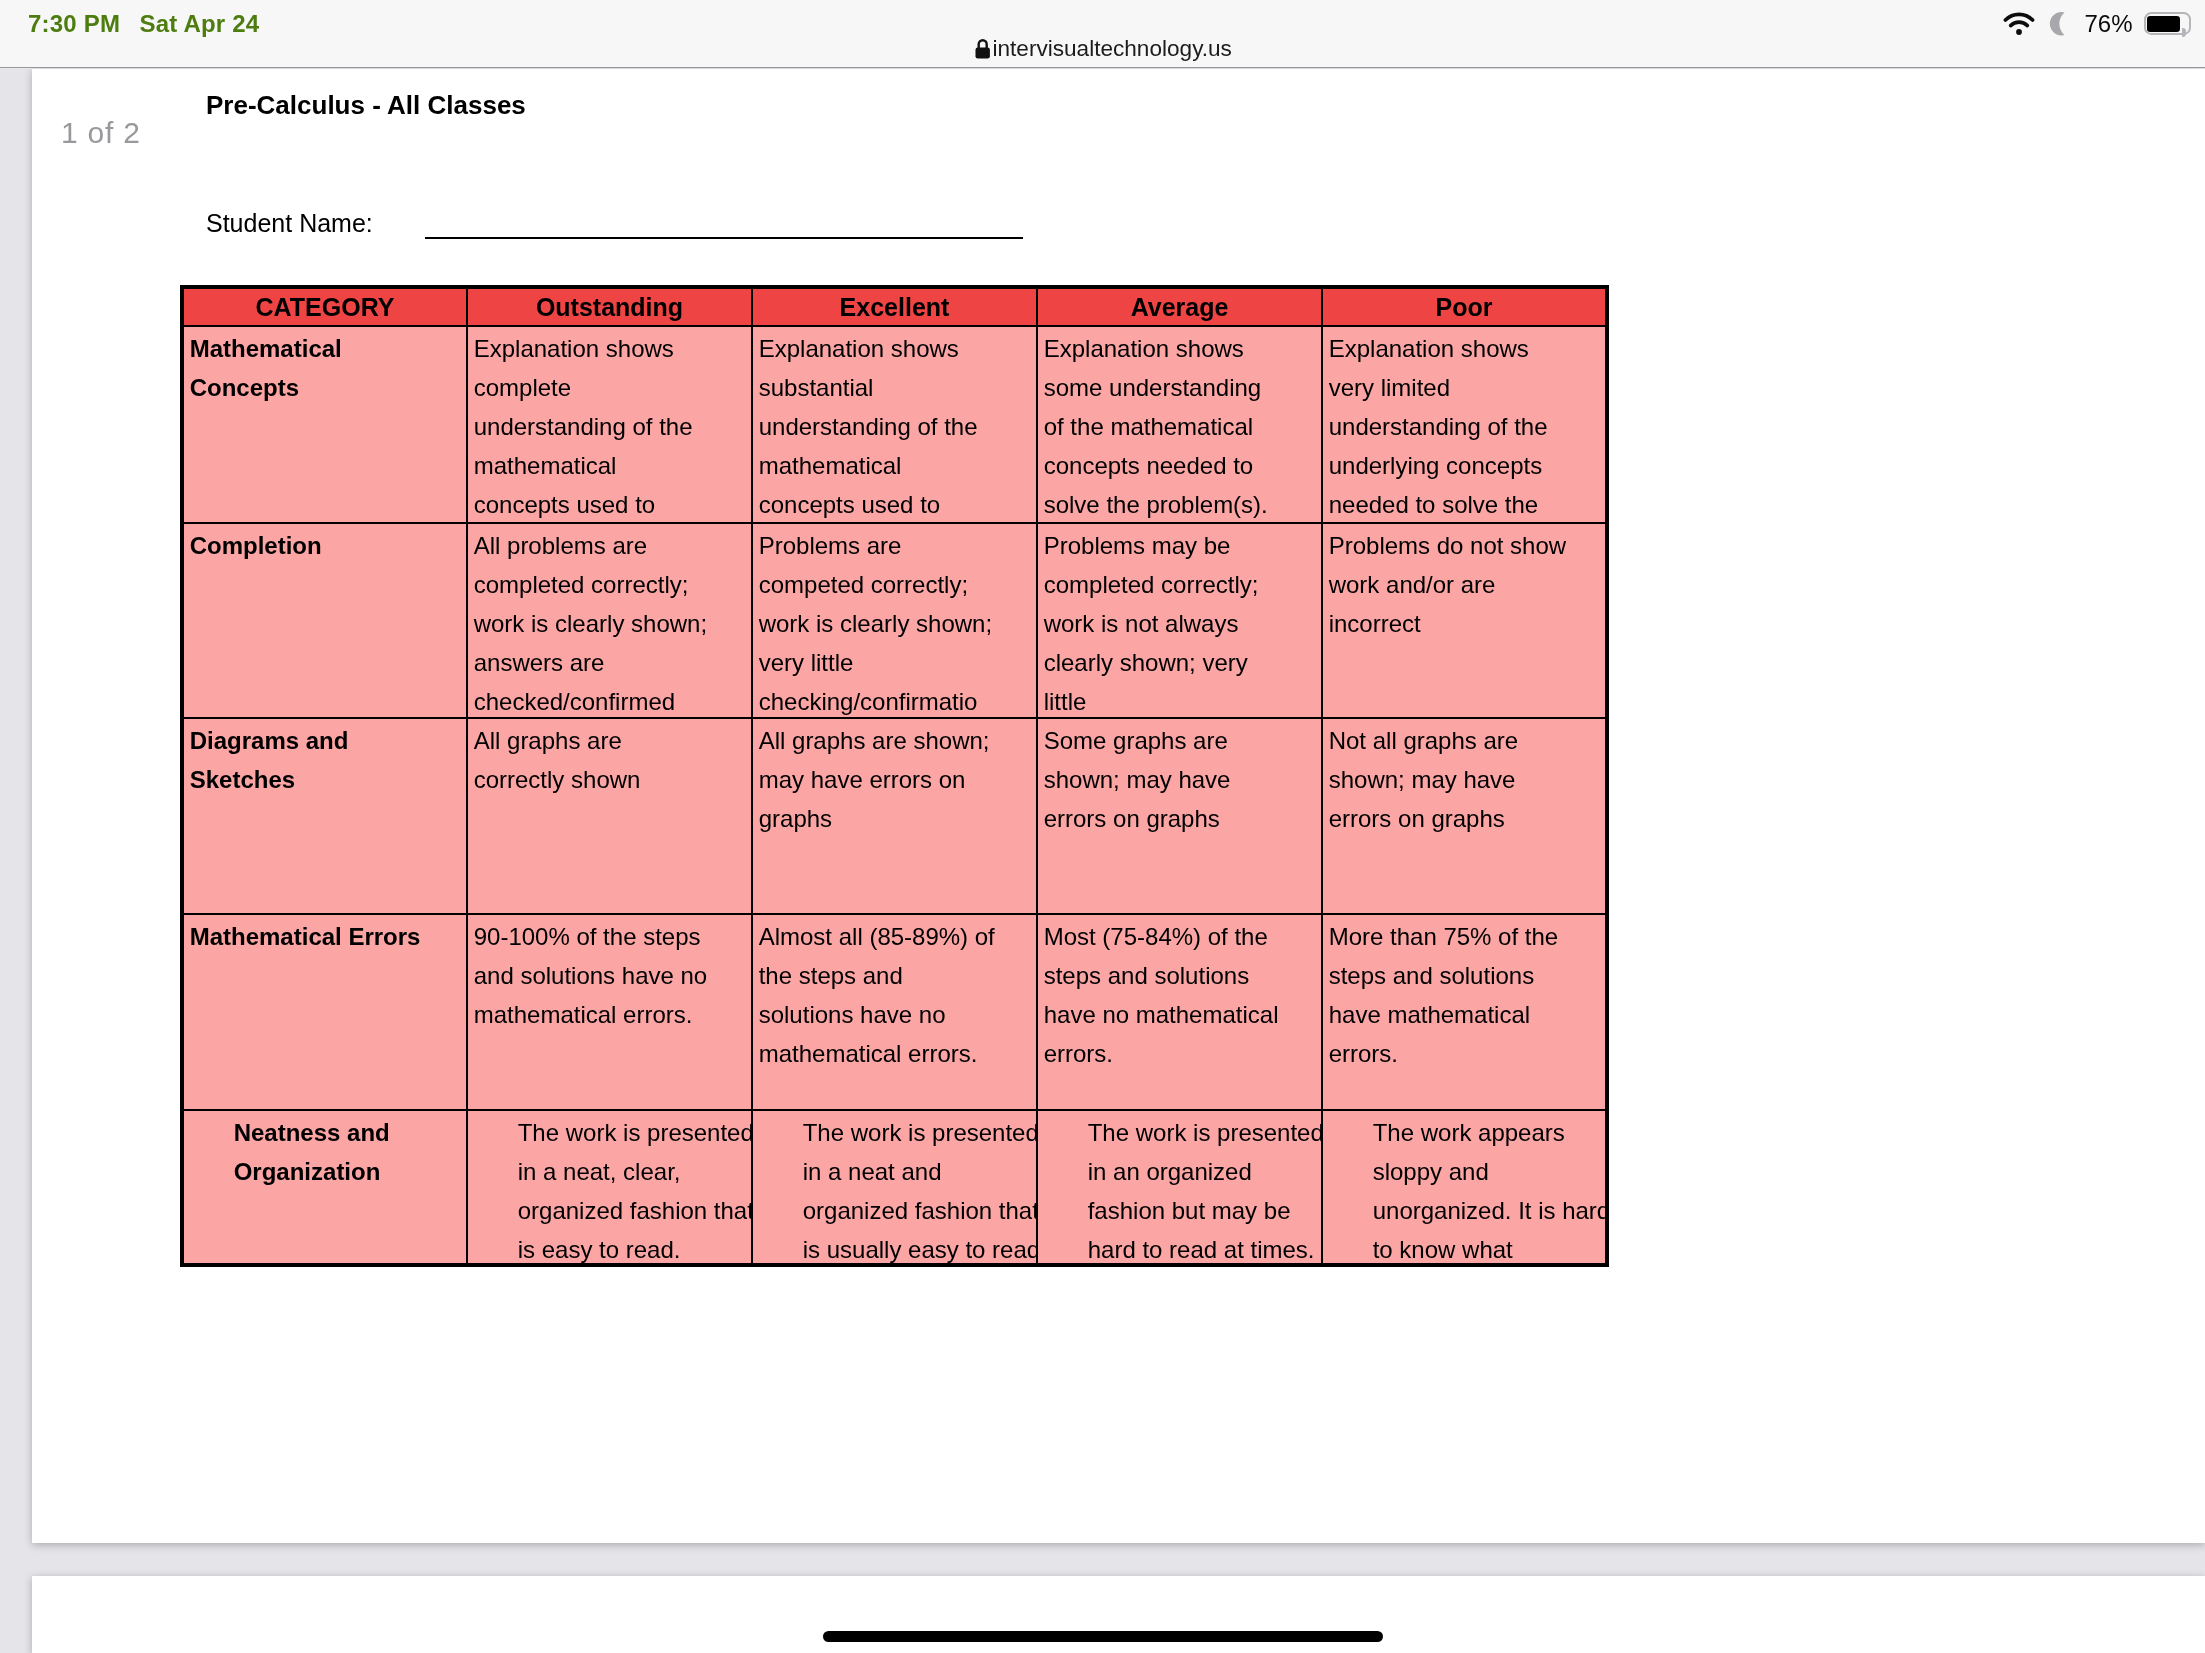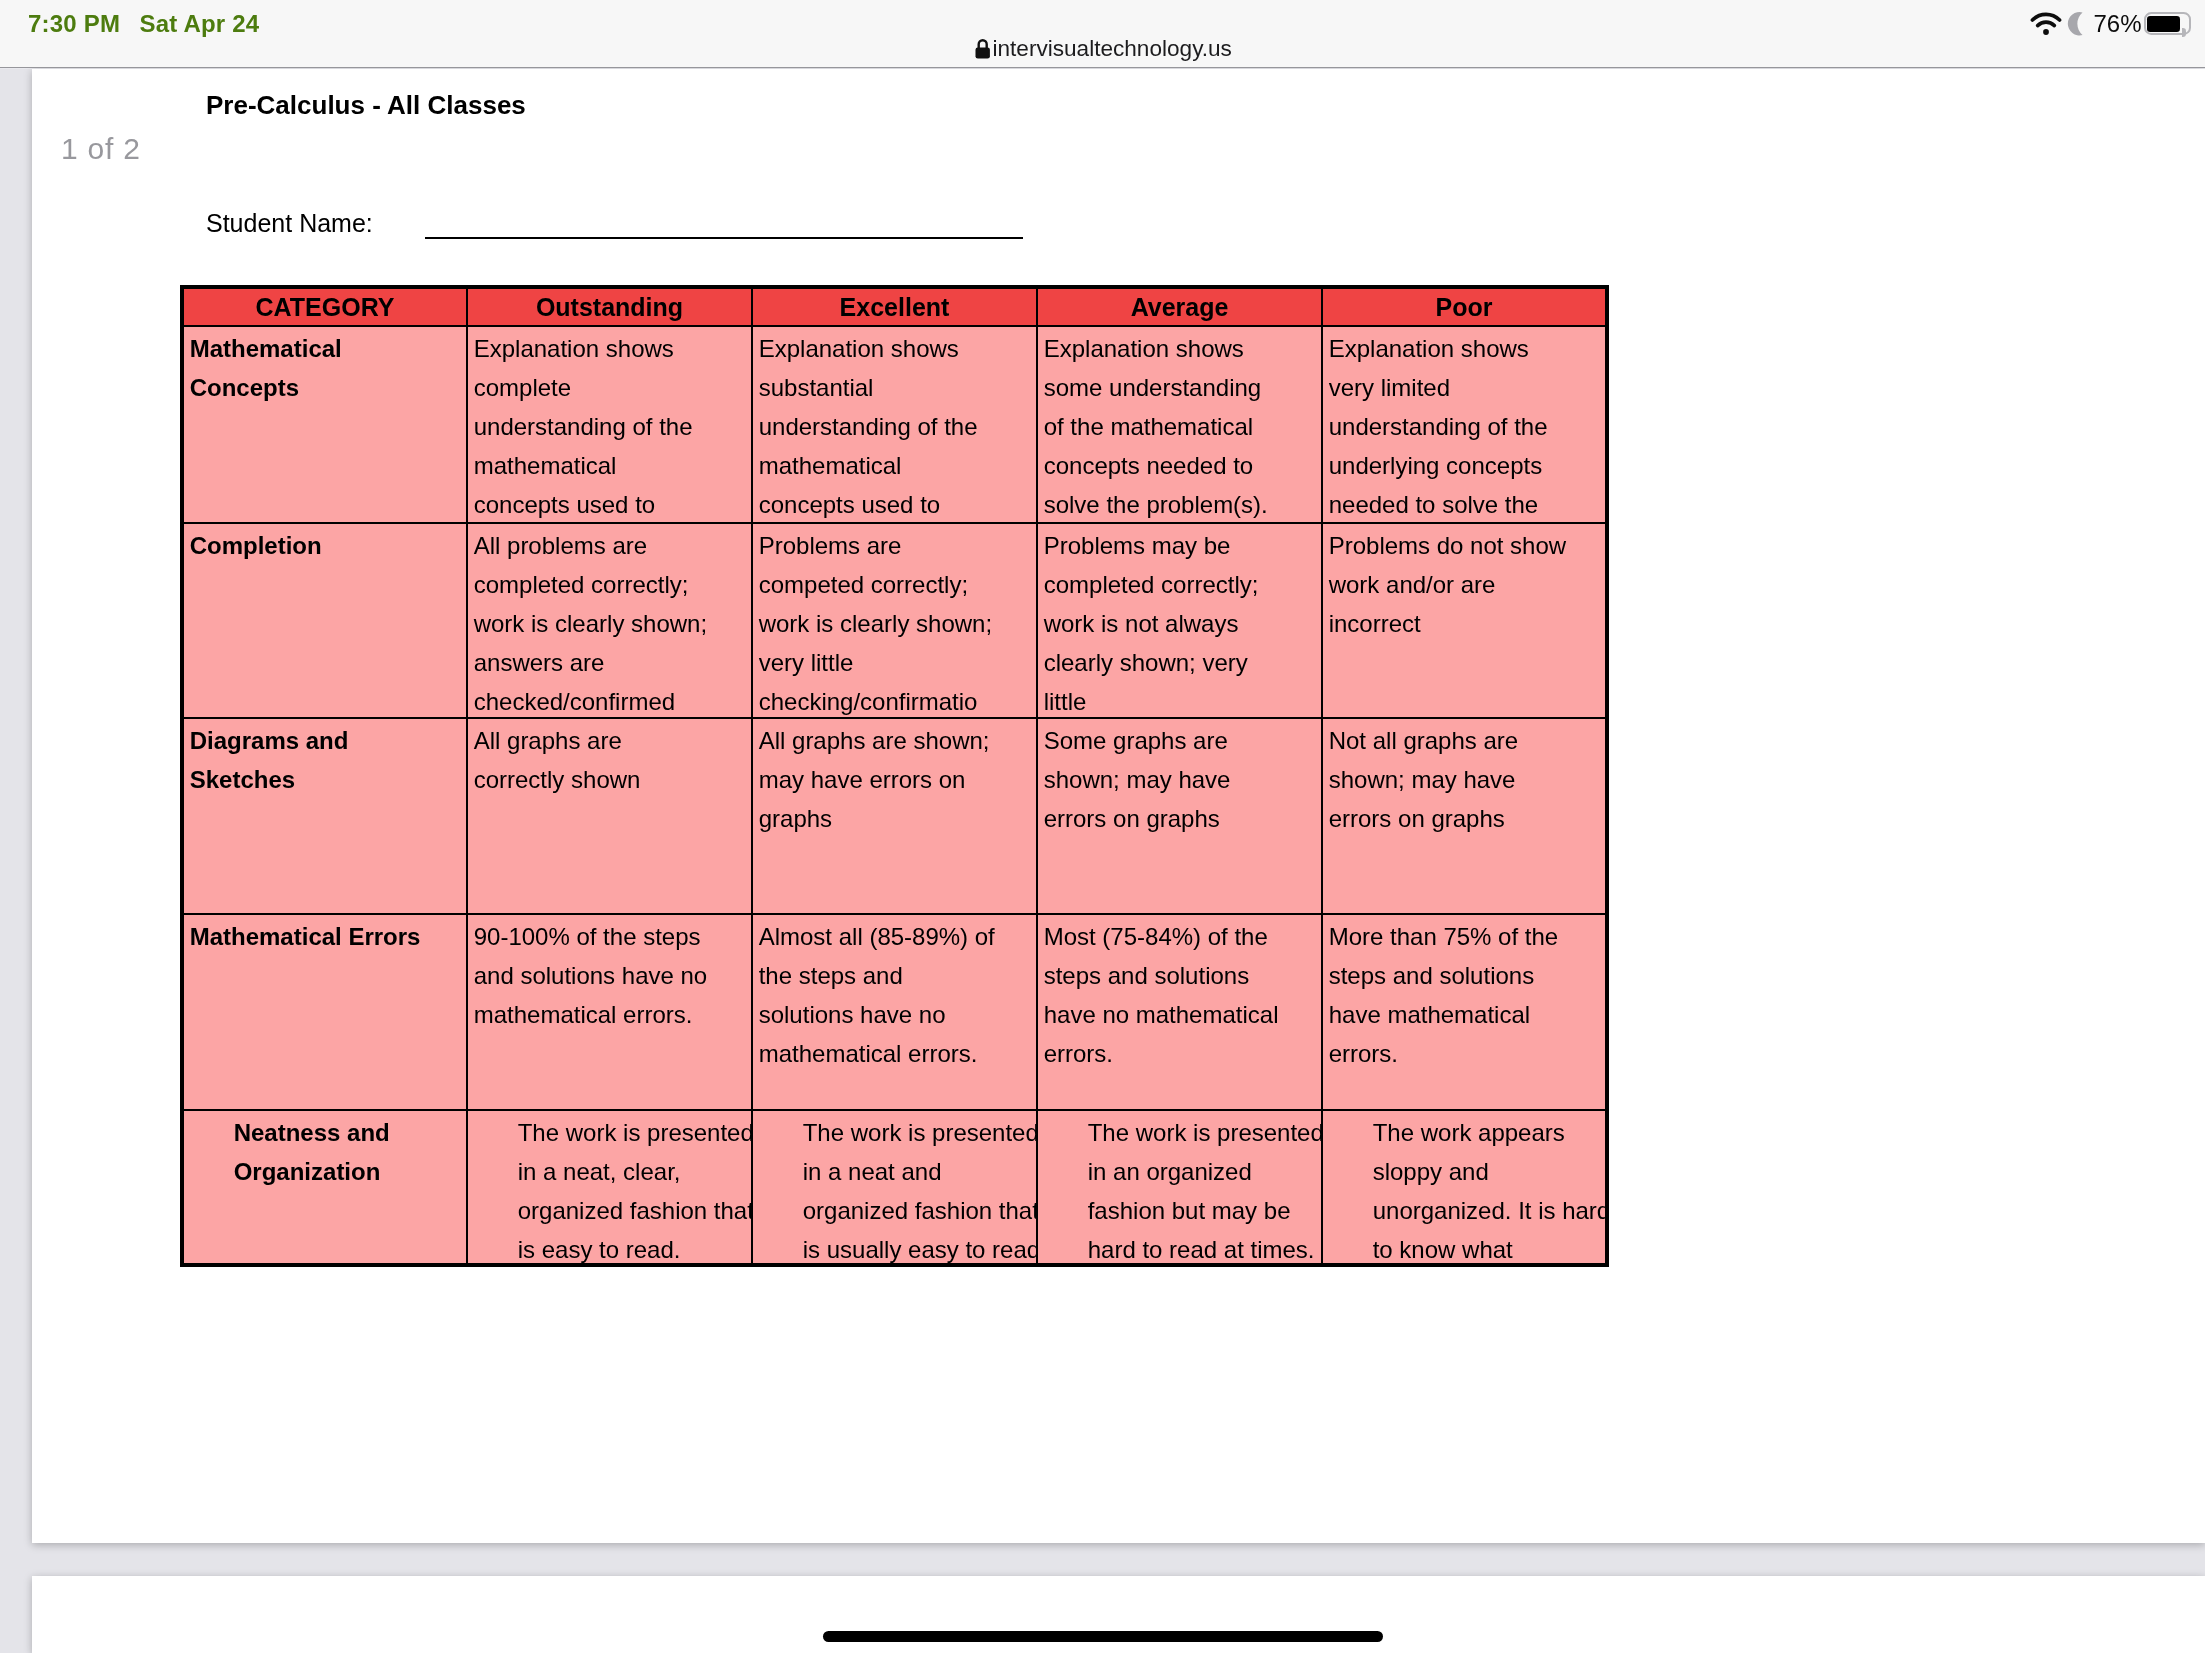--- a/index.html
+++ b/index.html
@@ -6,37 +6,37 @@
   html,body { width:2205px; height:1653px; overflow:hidden; }
   body { font-family:"Liberation Sans","DejaVu Sans",sans-serif; background:#e9e9ee; }
   #screen { position:relative; width:2205px; height:1653px; background:#e9e9ee; }
 
   
   .toolbar { position:absolute; left:0; top:0; width:2205px; height:68px;
              background:#f7f7f7; border-bottom:1.6px solid #96969b; z-index:40; }
   .time-date { position:absolute; left:28px; top:9.7px; font-size:24px; font-weight:700;
                color:#4d7c0f; letter-spacing:0.2px; }
   .time-date .date { font-weight:600; margin-left:19.4px; }
-  .right-status { position:absolute; right:14.5px; top:9.7px; display:flex; align-items:center; gap:2px; }
+  .right-status { position:absolute; right:14.5px; top:9.7px; display:flex; align-items:center; gap:11px; }
   .battery-pct { font-size:24px; color:#0d0d0d; }
   .battery { position:relative; width:47px; height:23.4px; border:2.4px solid #b6b6ba; border-radius:7.3px; }
   .battery-fill { position:absolute; left:1.6px; top:1.6px; bottom:1.6px; width:76%; background:#000; border-radius:3.2px; }
   .battery-tip { position:absolute; right:4.8px; top:18px; width:4px; height:9px; background:#b6b6ba;
                  border-radius:0 3.2px 3.2px 0; }
   .url-row { position:absolute; left:0; top:31px; width:2205px; height:36px;
              display:flex; align-items:center; justify-content:center; gap:0; }
   .url-text { font-size:22.6px; color:#1c1c1e; }
 
   
   .viewer { position:absolute; left:0; top:69px; width:2205px; height:1584px; background:#e4e4e9; }
   .sheet { position:absolute; background:#ffffff; box-shadow:0 2.4px 8px rgba(0,0,0,.25); }
   .page1 { left:32px; top:0px; width:2173px; height:1474px; }
   .page2 { left:32px; top:1507px; width:2173px; height:77px; }
   .page-indicator { position:absolute; left:61px; top:47px; font-size:30px; color:#98989d;
-                    font-weight:500; z-index:10; letter-spacing:0.8px;margin-top:16px; }
+                    font-weight:500; z-index:10; letter-spacing:0.8px; }
 
   .doc-title { position:absolute; left:174px; top:21px; font-size:26px; font-weight:700; color:#000; }
   .student-row { position:absolute; left:174px; top:140px; font-size:25px; color:#000; }
   .student-line { position:absolute; left:393px; top:147px; width:598px; height:22.6px;
                   border-bottom:2.4px solid #000; }
 
   
   table.rubric { position:absolute; left:148px; top:216px; width:1429px;
                  border-collapse:collapse; table-layout:fixed; border:4px solid #000; }
   table.rubric th, table.rubric td { border:2.4px solid #000; padding:0; vertical-align:top; background:#fca5a5; }

